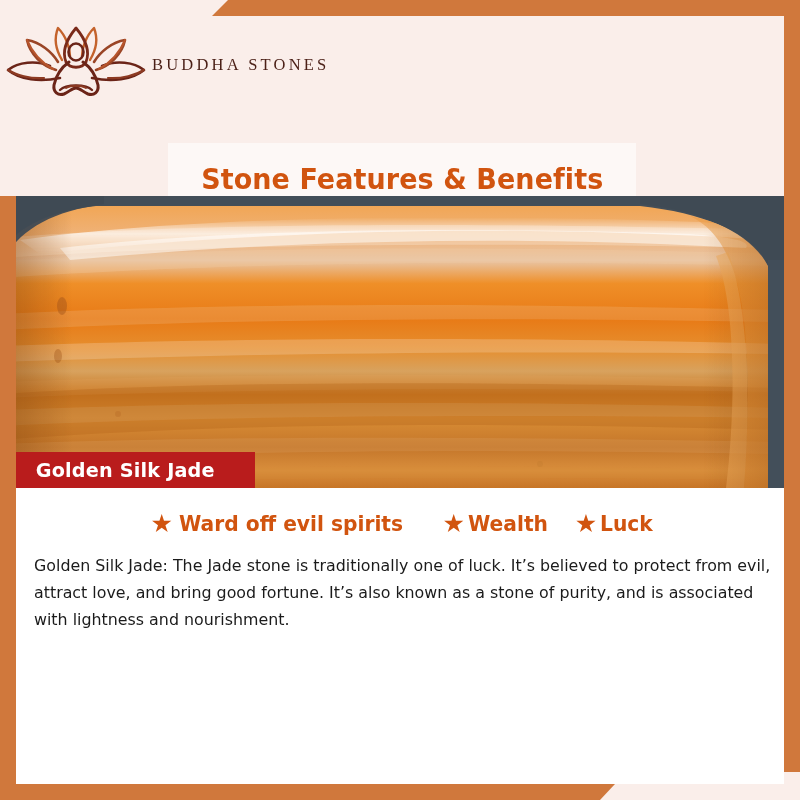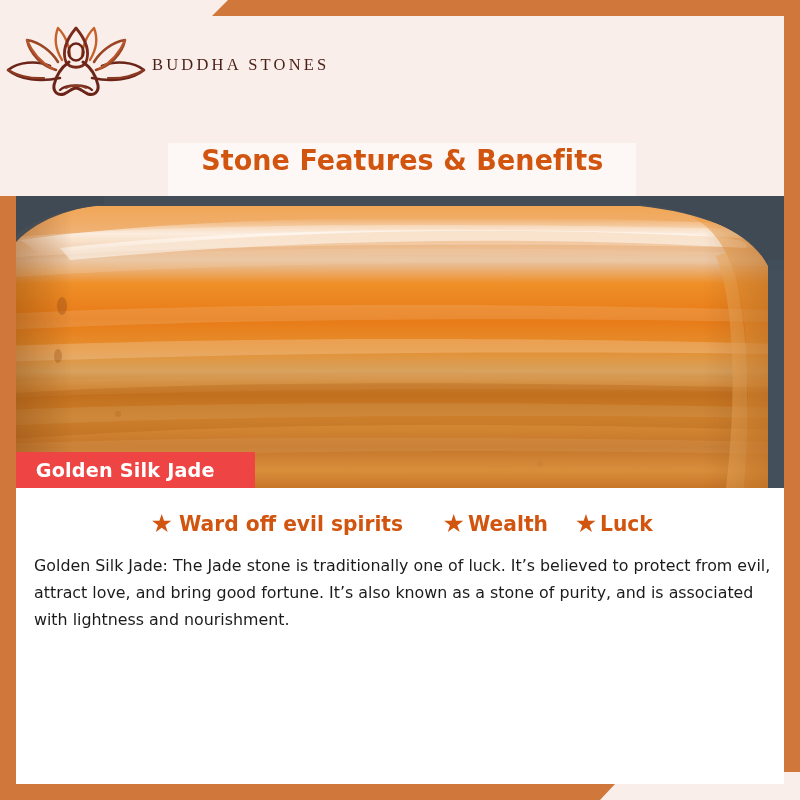--- a/index.html
+++ b/index.html
@@ -79,21 +79,21 @@
     white-space:nowrap;
   }
 
   
   .title-box {
     position:absolute;
     top:143px; left:168px;
     width:468px; height:53px;
     background:#fdf8f6;
     display:flex;
-    align-items:flex-start;
+    align-items:flex-end;
     justify-content:center;
     z-index:5;
   }
   .title-text {
     font-family:"DejaVu Sans", sans-serif;
     font-weight:700;
     font-size:29px;
     color:#d1540f;
     letter-spacing:0.1px;
     white-space:nowrap;
@@ -109,21 +109,21 @@
     overflow:hidden;
     z-index:1;
   }
   .stone-svg { display:block; width:800px; height:292px; }
 
   .badge {
     position:absolute;
     left:0; top:452px;
     min-width:250px;
     height:36px;
-    background:#ef4444;
+    background:#b91c1c;
     display:flex;
     align-items:center;
     padding:0 36px 0 32px;
     z-index:4;
   }
   .badge-text {
     color:#ffffff;
     font-family:"DejaVu Sans", sans-serif;
     font-weight:700;
     font-size:20px;

